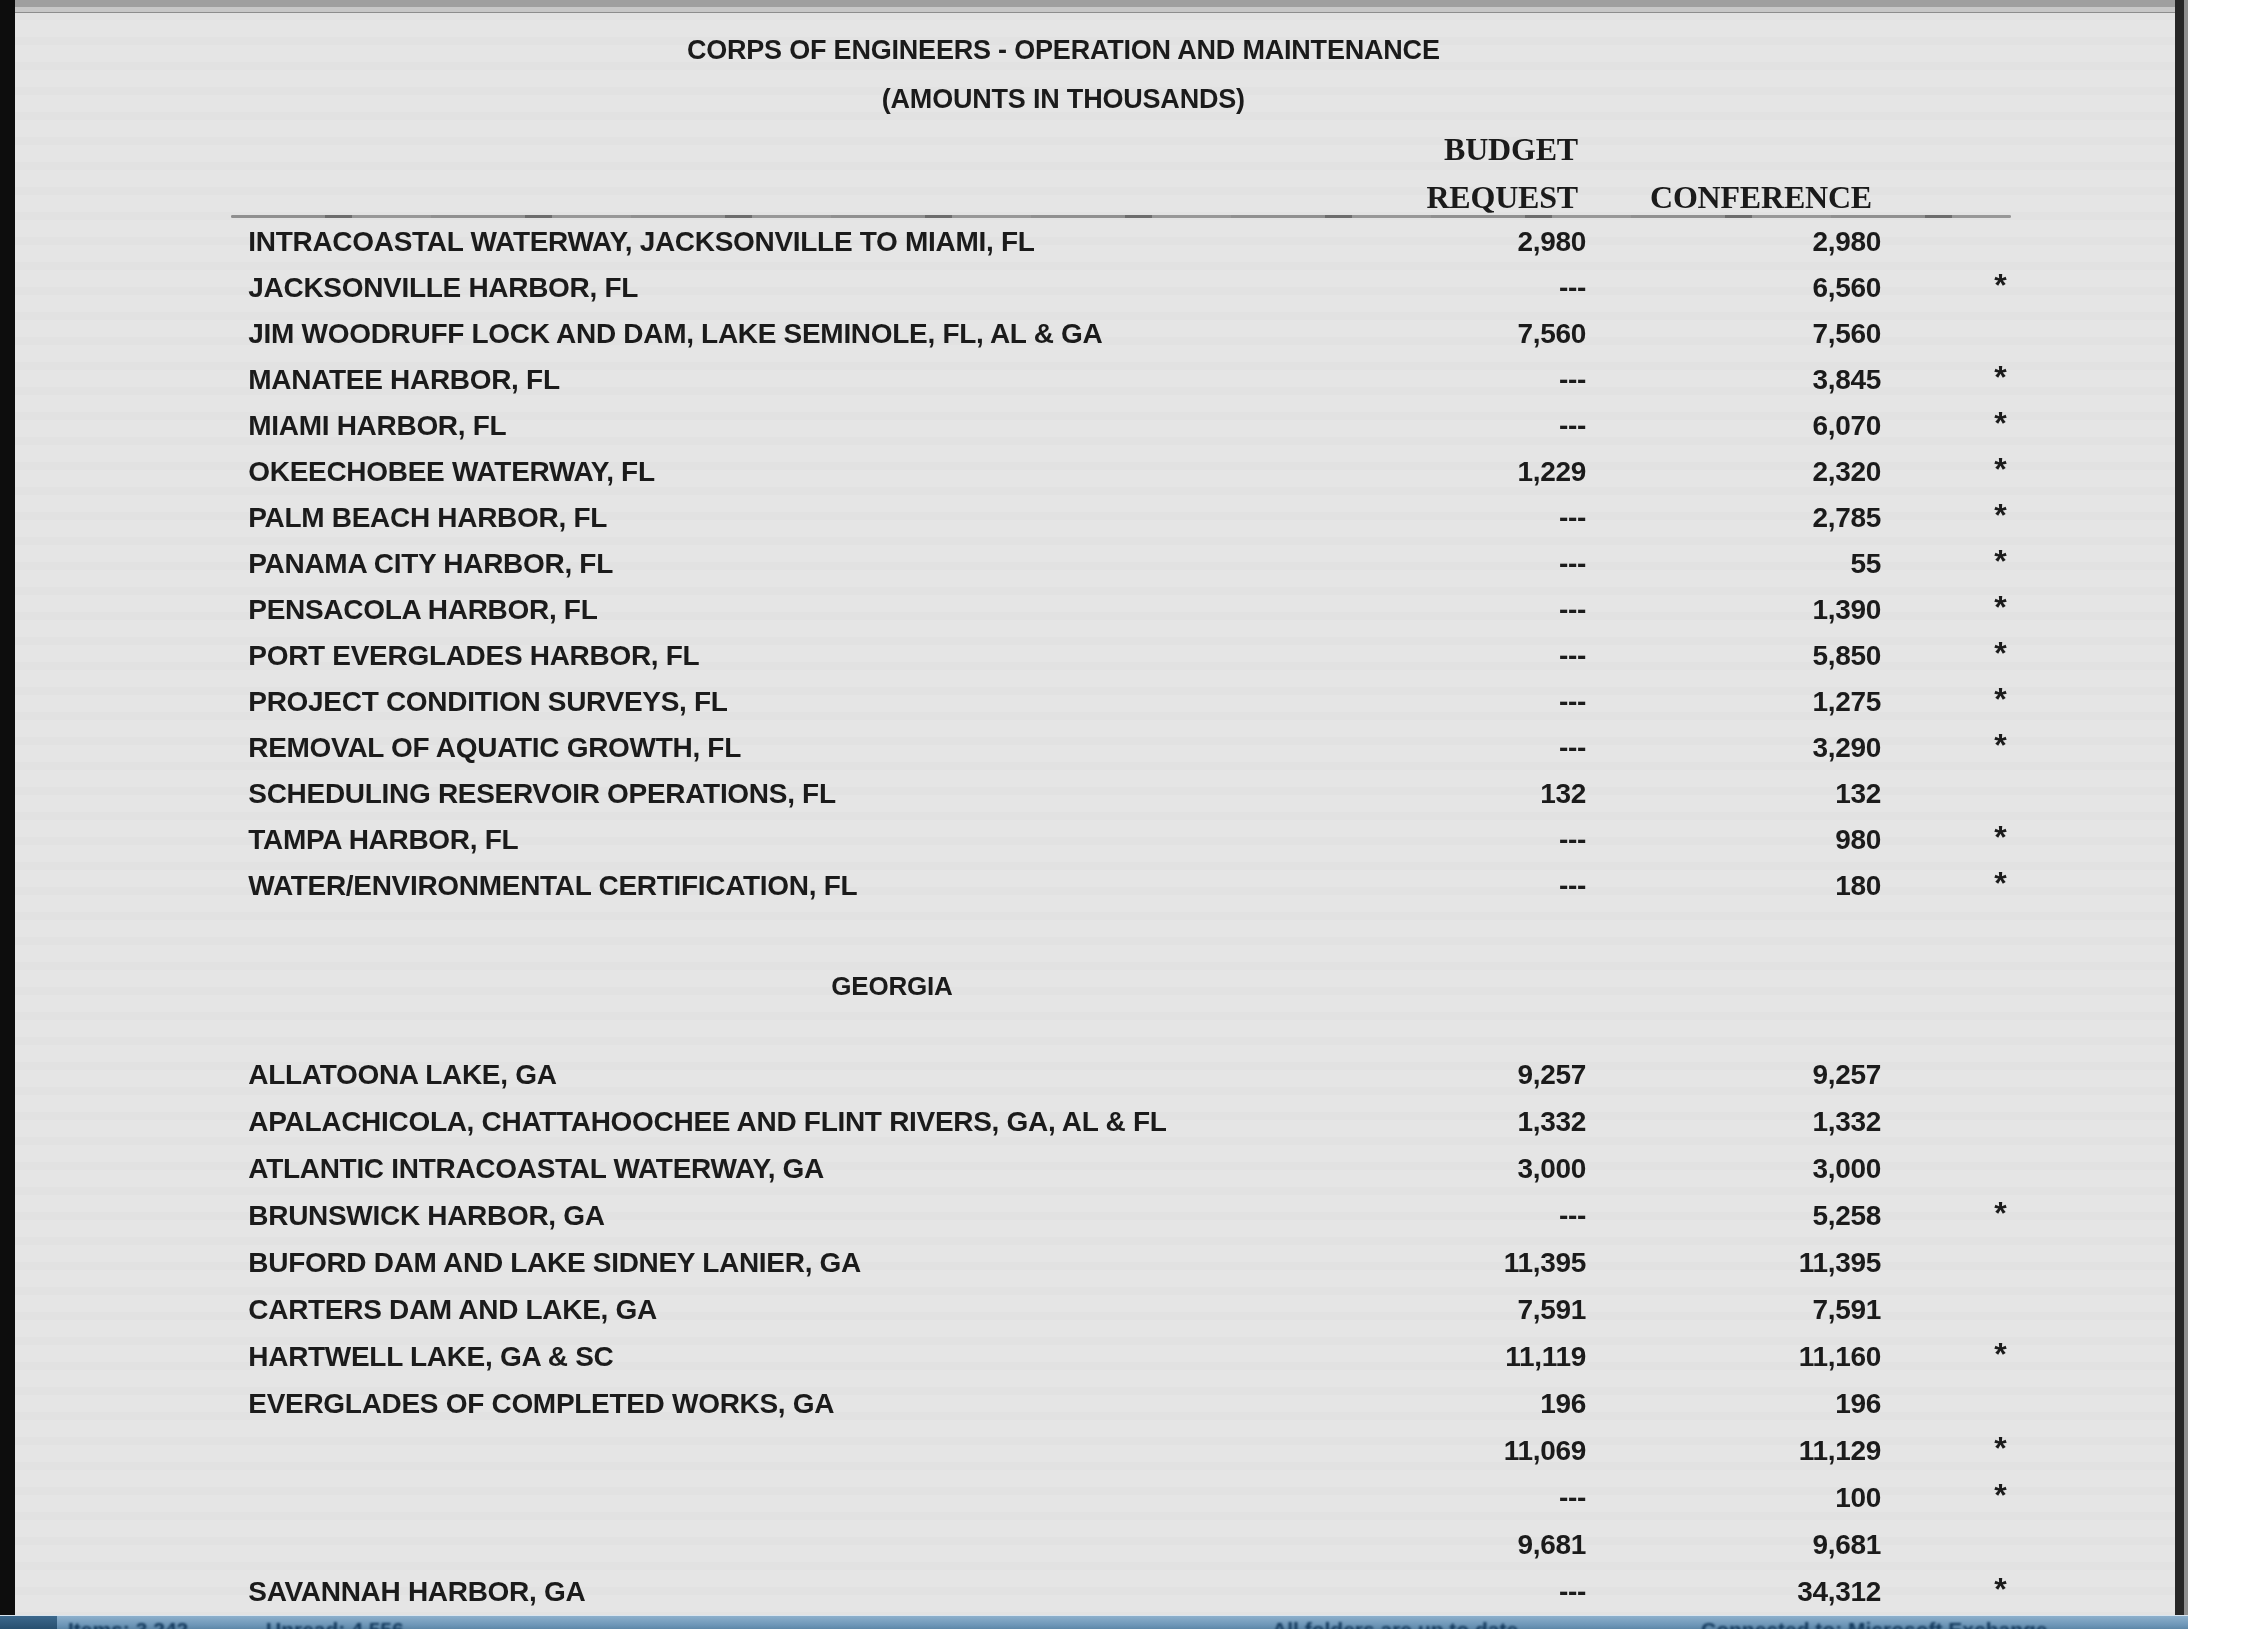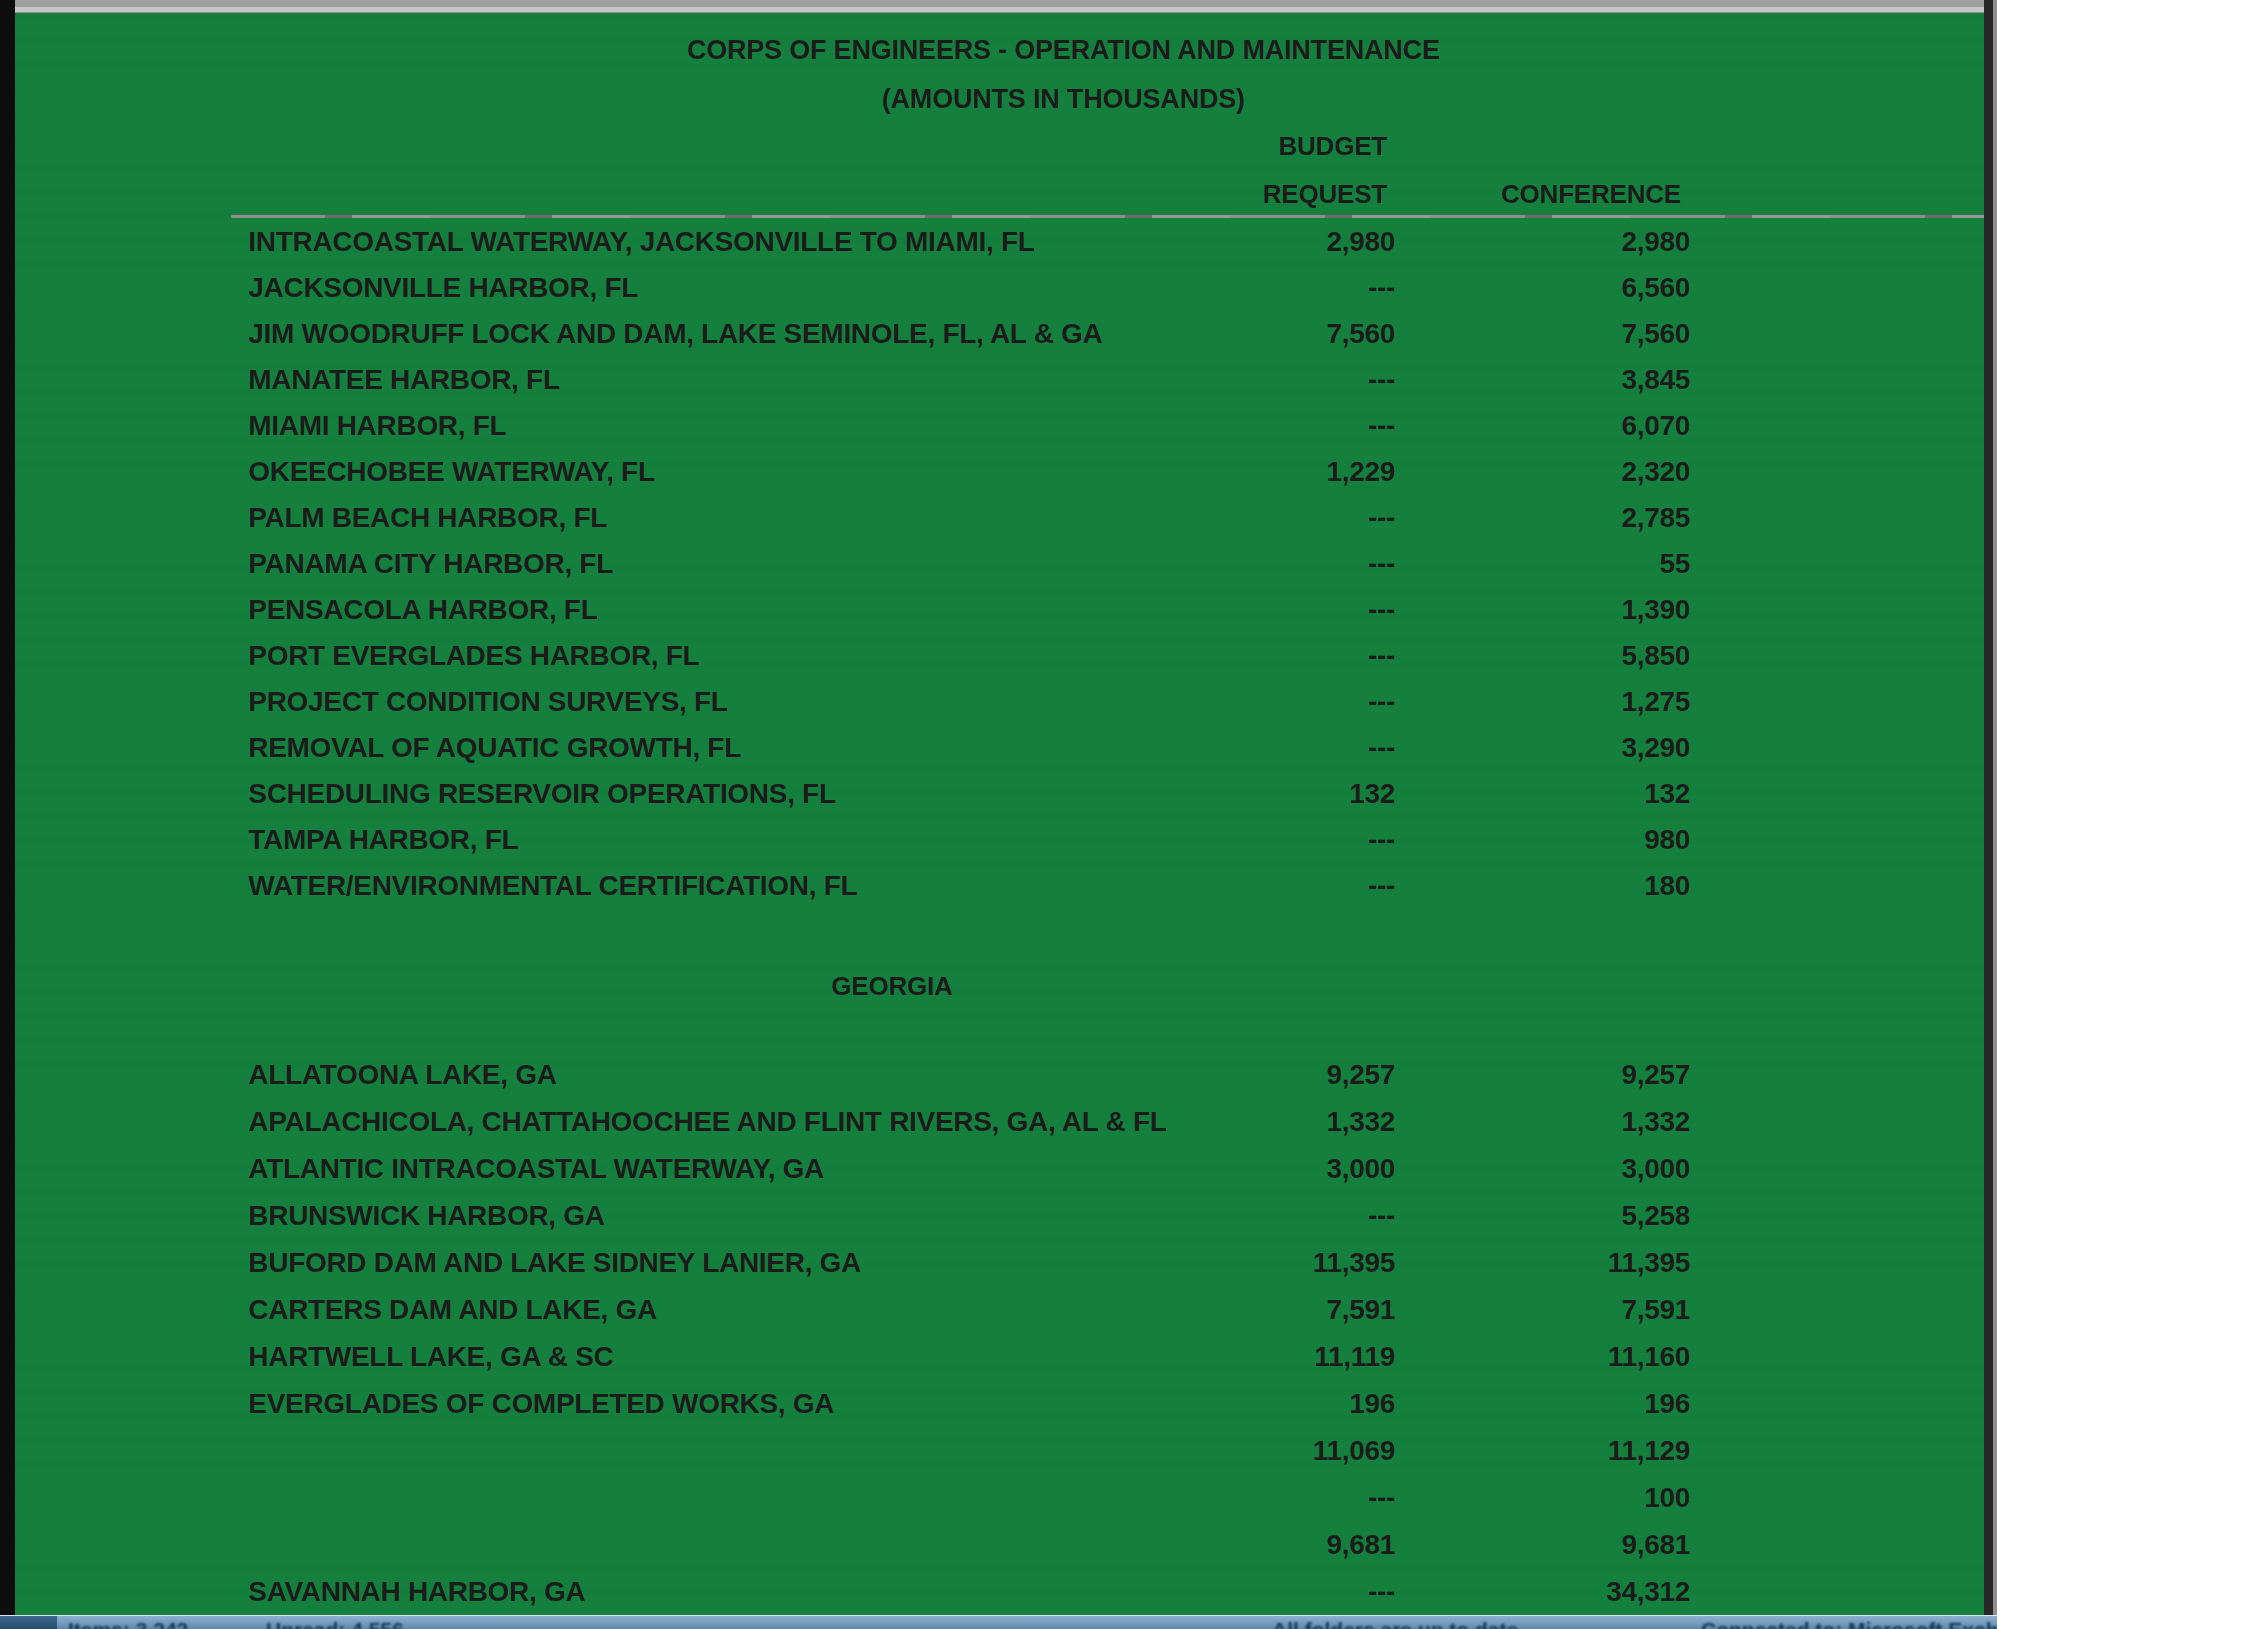--- a/index.html
+++ b/index.html
@@ -1,18 +1,18 @@
 <!DOCTYPE html>
 <html style="font-size:9.4px"><head>
 <meta charset="utf-8">
 <style>
   html,body{margin:0;padding:0;background:#fff;}
   #screen{
-    position:relative;width:1997px;height:1629px;overflow:hidden;
-    background:#15803d;
+    position:relative;width:2188px;height:1629px;overflow:hidden;
+    background:#e5e5e5;
     font-family:"Liberation Sans", sans-serif;
     -webkit-font-smoothing:antialiased;
   }
   
   .top-bar{
     position:absolute;left:0;top:0;width:2261px;height:11.8px;
     background:linear-gradient(#9f9f9f 0 55%, #c7c7c7 55% 100%);
     border-bottom:1.2px solid #8d8d8d;z-index:4;
   }
   .left-edge{position:absolute;left:0;top:0;width:15.3px;height:1618px;background:#0d0d0d;z-index:5;}
@@ -27,21 +27,21 @@
     background:
       repeating-linear-gradient(180deg, rgba(0,0,0,0.012) 0 8.2px, rgba(0,0,0,0) 8.2px 25px);
   }
   .title-line{
     position:absolute;left:0;width:2096px;text-align:center;
     font-size:27px;font-weight:600;letter-spacing:-0.2px;white-space:nowrap;
   }
   #title1{top:23.6px;}
   #title2{top:72px;}
   .col-head{
-    position:absolute;font-size:26px;font-weight:600;letter-spacing:-0.2px;white-space:nowrap;
+    position:absolute;font-size:32px;font-weight:600;letter-spacing:-0.2px;white-space:nowrap;font-family:Liberation Serif, serif;
   }
   #head-budget{top:119px;right:597px;}
   #head-request{top:167px;right:597px;}
   #head-conference{top:167px;right:303px;}
   .head-rule{
     position:absolute;left:216px;top:203px;width:1780px;height:2.9px;
     background:repeating-linear-gradient(90deg,#8f8f8f 0 94px,#6c6c6c 94px 121px,#979797 121px 200px);
     border-radius:1.2px;
   }
 

